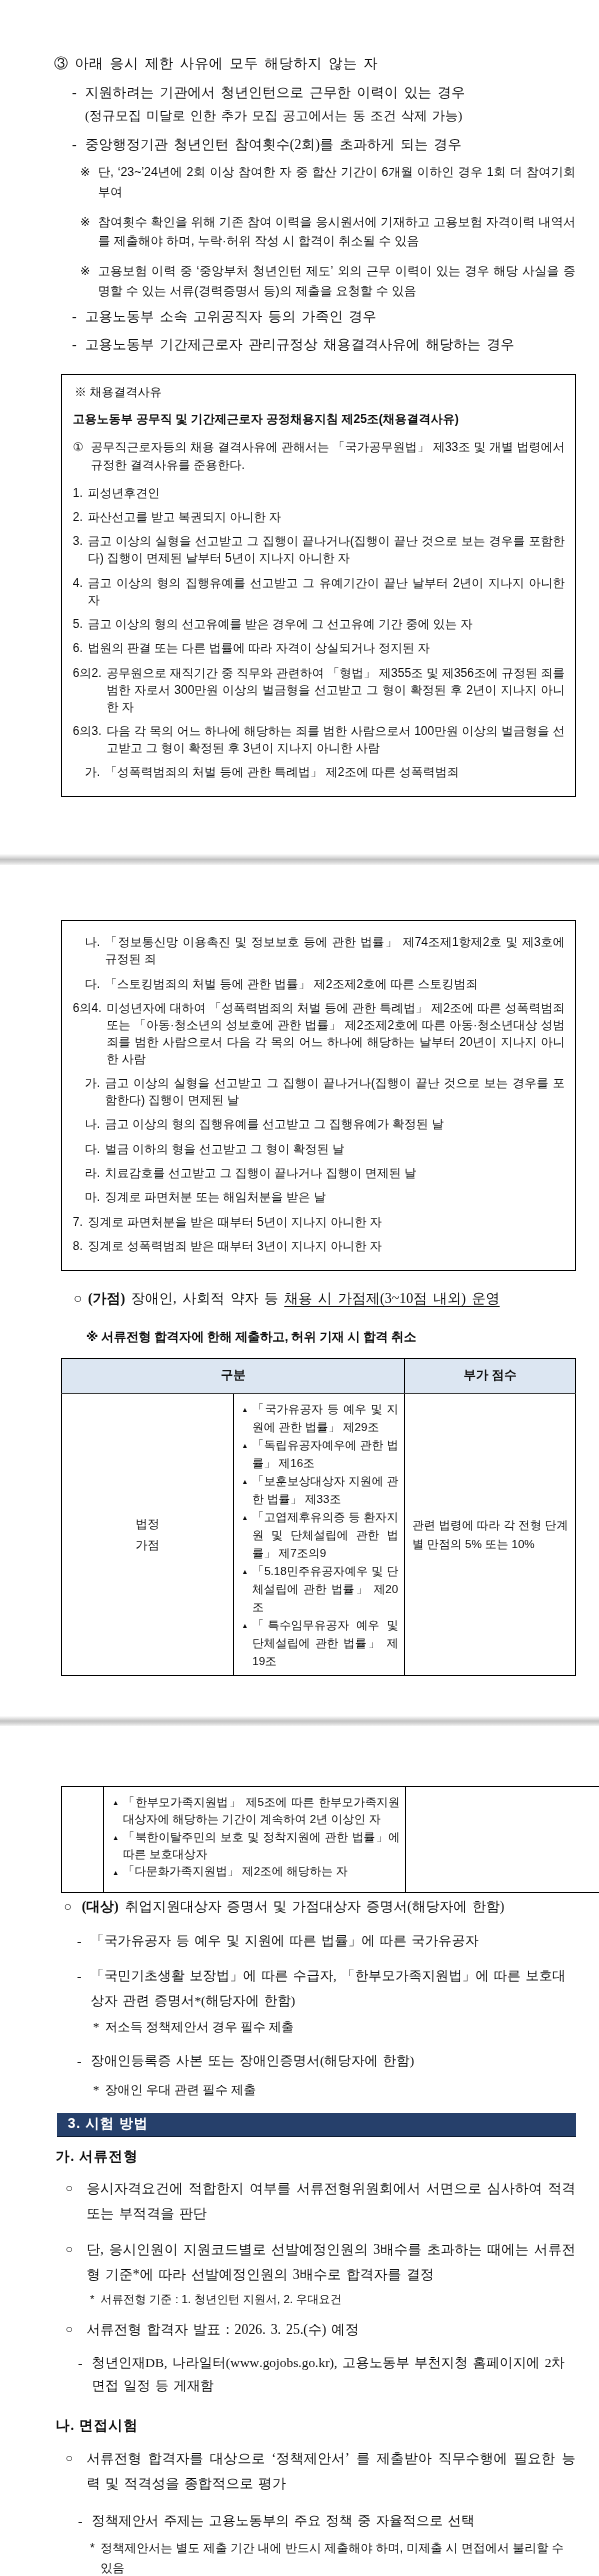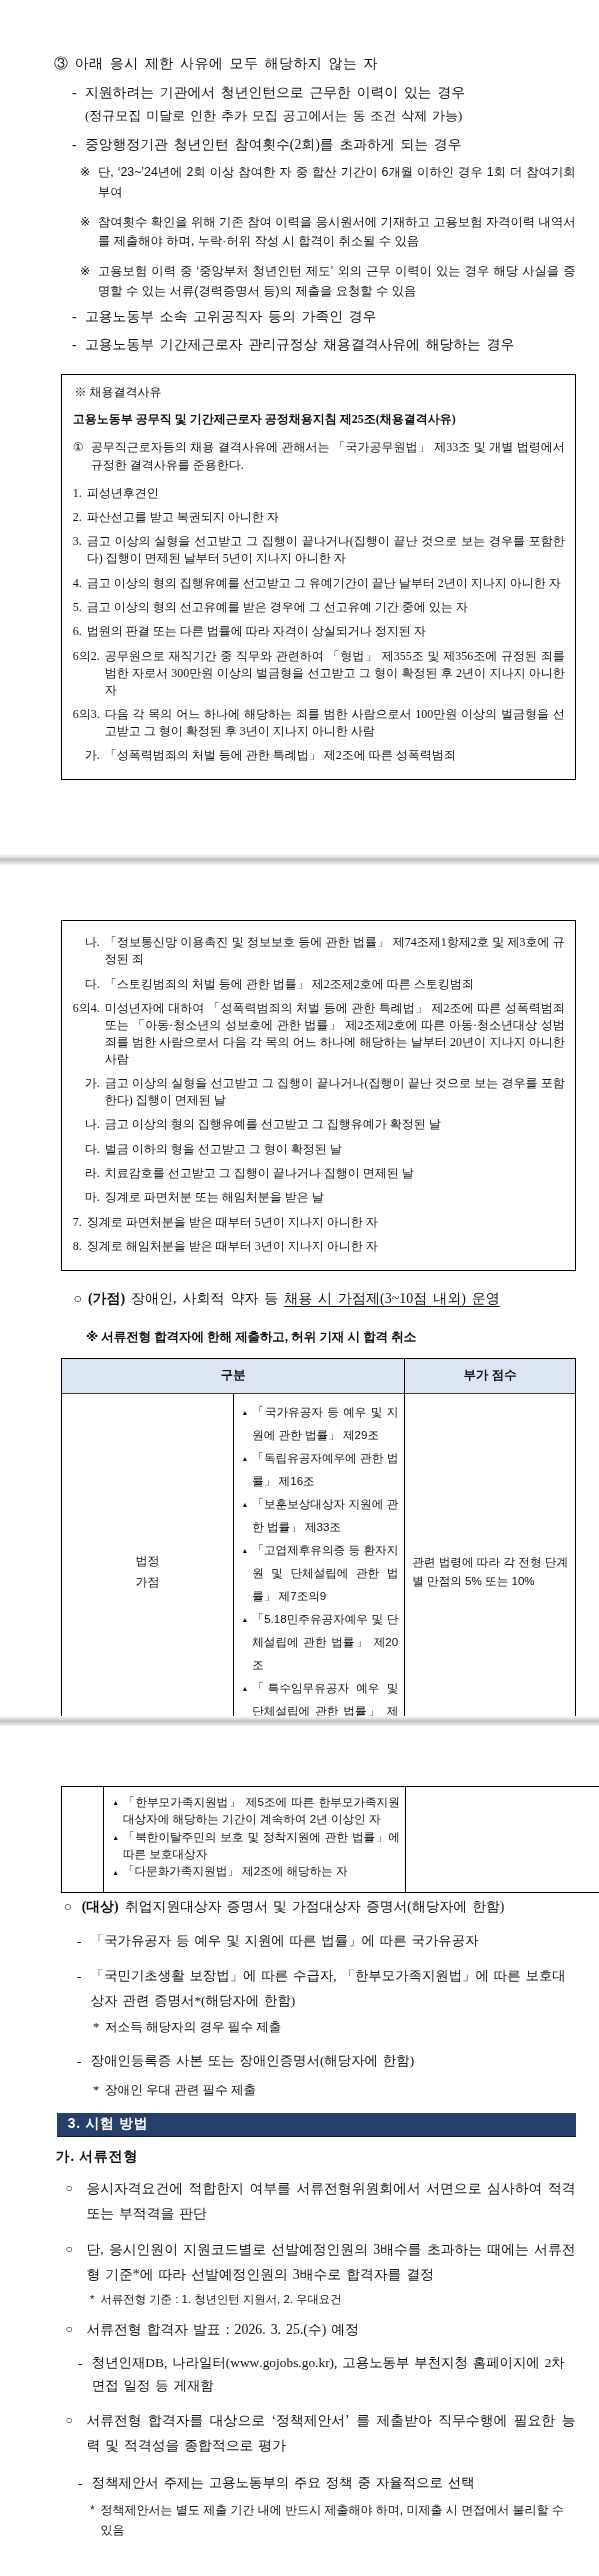--- a/index.html
+++ b/index.html
@@ -13,21 +13,21 @@
   
   .h-circled { padding-top:55px; font-family:"Liberation Serif","DejaVu Serif",serif; font-size:14px; line-height:17px; letter-spacing:0.4px; word-spacing:2.4px; }
   .dash-item { display:flex; margin:12px 0 0 18px; font-family:"Liberation Serif","DejaVu Serif",serif; font-size:13.8px; line-height:17px; word-spacing:2.4px; }
   .dash-item .mk { flex:0 0 13px; }
   .paren-item { margin:6.5px 0 0 31px; font-family:"Liberation Serif","DejaVu Serif",serif; font-size:13px; line-height:16px; word-spacing:1.6px; }
   .note-item { display:flex; margin:10.5px 0 0 26px; font-family:"Liberation Sans","DejaVu Sans",sans-serif; font-size:12.3px; line-height:19.5px; text-align:justify; }
   .note-item .mk { flex:0 0 18px; }
   .note-item .tx { flex:1; }
 
   
-  .law-box { box-sizing:border-box; margin:21px 0 0 7.3px; width:515px; border:1.6px solid #000; padding:6.5px 10.5px 8px 10.5px; font-family:Liberation Serif, serif; font-size:12px; }
+  .law-box { box-sizing:border-box; margin:21px 0 0 7.3px; width:515px; border:1.6px solid #000; padding:6.5px 10.5px 8px 10.5px; font-family:Liberation Sans, sans-serif; font-size:12px; }
   .law-box .bx-label { font-size:12px; margin:3.2px 0 9.7px 1.6px; }
   .law-box .bx-title { font-weight:bold; font-size:12px; margin:9.7px 0 9.7px 0; }
   .law-box .bx-para { display:flex; margin:9.7px 0; line-height:18.6px; text-align:justify; }
   .law-box .bx-para .mk { flex:0 0 18px; }
   .bi { display:flex; margin:7.3px 0; line-height:17px; text-align:justify; }
   .bi .n { white-space:nowrap; margin-right:4.9px; }
   .bi.sub { margin-left:12px; }
   .bi .tx { flex:1; }
   .box2 { margin-top:55px; }
 
@@ -39,21 +39,21 @@
   .bonus-line .u { font-weight:normal; text-decoration:underline; text-underline-offset:3.2px; }
   .warn-line { margin:21px 0 0 32px; font-family:"Liberation Sans","DejaVu Sans",sans-serif; font-size:12.6px; font-weight:bold; letter-spacing:-0.2px; }
 
   
   table.bonus { border-collapse:collapse; table-layout:fixed; width:515px; margin:12px 0 0 7.3px; font-family:"Liberation Sans","DejaVu Sans",sans-serif; font-size:11.6px; border:1.6px solid #000; }
   table.bonus th, table.bonus td { border:0.8px solid #000; vertical-align:middle; }
   table.bonus thead th { background:#dce6f2; height:32px; font-size:12.4px; font-weight:bold; border-bottom:1.6px solid #3c3c3c;margin-left:35px; }
   td.lbl { width:39px; text-align:center; white-space:pre-line; line-height:21px; font-size:12px; }
   td.cell-items { width:289px; padding:5.7px 5.7px 5.7px 6.5px; vertical-align:top; }
   td.score { width:179px; padding:4px 7.3px; line-height:18.6px; text-align:justify; }
-  .titem { display:flex; line-height:23px; text-align:justify; }
+  .titem { display:flex; line-height:18px; text-align:justify; }
   .titem .tri { flex:0 0 9.7px; font-size:6.9px; padding-top:1.6px; text-align:center; margin-right:2.4px; }
   .titem .tx { flex:1; }
   table.bonus.frag { margin-top:60px; }
   table.bonus.frag td { vertical-align:top; }
   table.bonus.frag .titem { line-height:17.4px; }
 
   
   .target-line { display:flex; margin:4.9px 0 0 9.7px; font-family:"Liberation Serif","DejaVu Serif",serif; font-size:13.8px; line-height:17px; word-spacing:1.6px; }
   .target-line .mk { flex:0 0 18px; }
   .target-line .b { font-weight:bold; margin-right:6.5px; }
@@ -200,21 +200,21 @@
       <div class="bi sub">
           <span class="n">마.</span>
           <span class="tx">징계로 파면처분 또는 해임처분을 받은 날</span>
         </div>
       <div class="bi">
           <span class="n">7.</span>
           <span class="tx">징계로 파면처분을 받은 때부터 5년이 지나지 아니한 자</span>
         </div>
       <div class="bi">
           <span class="n">8.</span>
-          <span class="tx">징계로 해임처분을 받은 때부터 3년이 지나지 아니한 자</span>
+          <span class="tx">징계로 성폭력범죄 받은 때부터 3년이 지나지 아니한 자</span>
         </div>
     </div>
 
 
     <div class="bonus-line">
       <span>○</span>
       <span class="b">(가점)</span>
       <span>장애인, 사회적 약자 등</span>
       <span class="u">채용 시 가점제(3~10점 내외) 운영</span>
     </div>
@@ -300,21 +300,21 @@
     <div class="t-dash">
         <span class="mk">-</span>
         <span class="tx">「국가유공자 등 예우 및 지원에 따른 법률」에 따른 국가유공자</span>
       </div>
     <div class="t-dash" style="margin-top:10.5px">
         <span class="mk">-</span>
         <span class="tx">「국민기초생활 보장법」에 따른 수급자, 「한부모가족지원법」에 따른 보호대상자 관련 증명서*(해당자에 한함)</span>
       </div>
     <div class="t-star">
         <span class="mk">*</span>
-        <span class="tx">저소득 해당자의 경우 필수 제출</span>
+        <span class="tx">저소득 정책제안서 경우 필수 제출</span>
       </div>
     <div class="t-dash" style="margin-top:10.5px">
         <span class="mk">-</span>
         <span class="tx">장애인등록증 사본 또는 장애인증명서(해당자에 한함)</span>
       </div>
     <div class="t-star" style="margin-top:7.3px">
         <span class="mk">*</span>
         <span class="tx">장애인 우대 관련 필수 제출</span>
       </div>
 
@@ -336,20 +336,21 @@
       </div>
     <div class="o-item mt10">
         <span class="mk">○</span>
         <span class="tx">서류전형 합격자 발표 : 2026. 3. 25.(수) 예정</span>
       </div>
     <div class="s-dash">
         <span class="mk">-</span>
         <span class="tx">청년인재DB, 나라일터(www.gojobs.go.kr), 고용노동부 부천지청 홈페이지에 2차 면접 일정 등 게재함</span>
       </div>
 
+    <div class="sub-head mt24">나. 면접시험</div>
 
     <div class="o-item">
         <span class="mk">○</span>
         <span class="tx">서류전형 합격자를 대상으로 ‘정책제안서’ 를 제출받아 직무수행에 필요한 능력 및 적격성을 종합적으로 평가</span>
       </div>
     <div class="s-dash mt16">
         <span class="mk">-</span>
         <span class="tx">정책제안서 주제는 고용노동부의 주요 정책 중 자율적으로 선택</span>
       </div>
     <div class="s-star" style="font-size:12px;line-height:20px;margin-top:5.7px">

